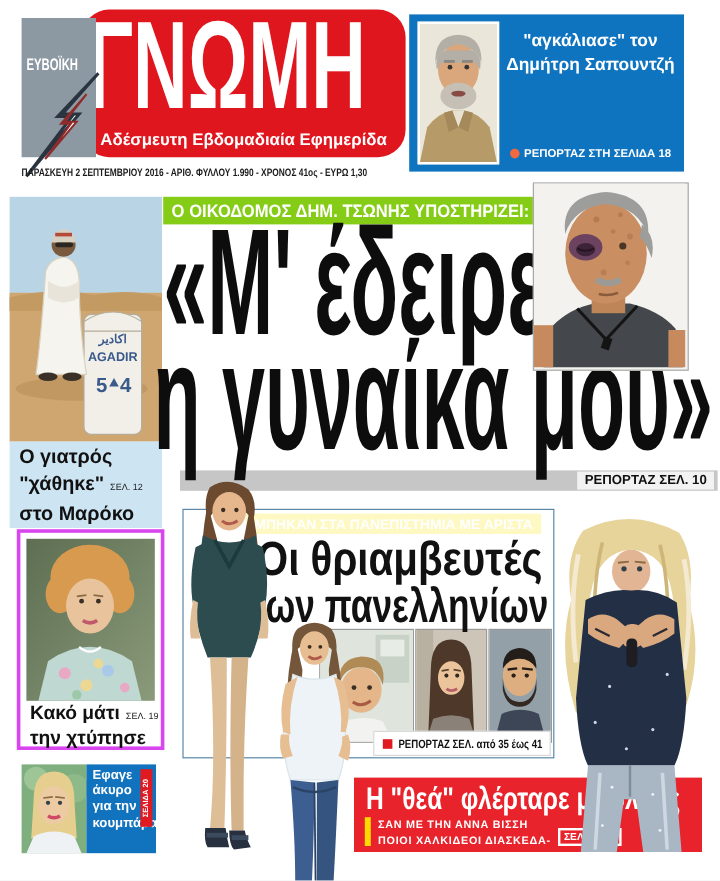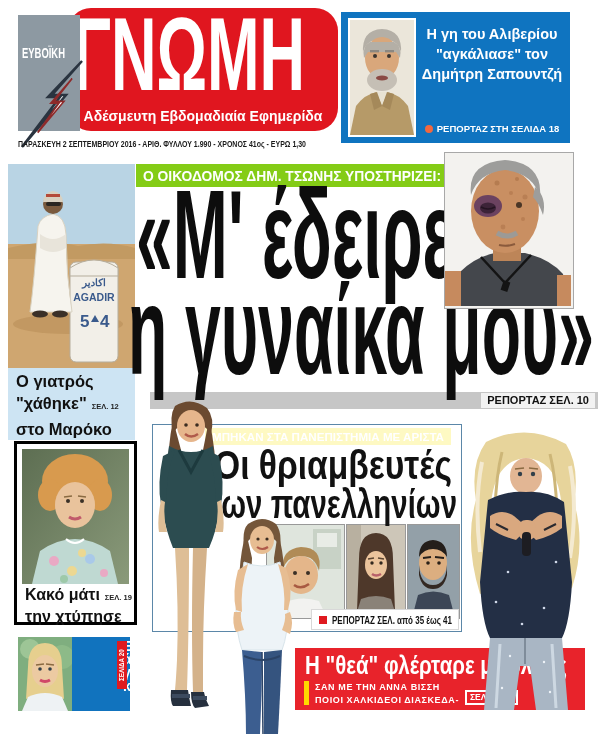--- a/index.html
+++ b/index.html
@@ -31,28 +31,28 @@
   .hl2{left:128px;top:272px;z-index:2;}
   .photo-beaten{left:444px;top:152px;width:128px;height:155px;border:1px solid #a8a8a8;background:#f3f2ef;z-index:2;}
   .grayband{left:150px;top:392px;width:448px;height:17px;background:#c6c6c6;z-index:1;}
   .lead-ref{position:absolute;right:3px;top:1px;background:#f2f2f2;padding:0 6px;
             font-size:11px;font-weight:bold;color:#111;line-height:15px;white-space:nowrap;text-align:center;}
 
   
   .morocco{left:8px;top:164px;width:127px;height:204px;}
   .mor-box{left:8px;top:368px;width:127px;height:72px;background:#cde4f3;color:#111;}
   .mor-box .t{padding:2px 0 0 8px;font-weight:bold;font-size:16.5px;line-height:22px;}
-  .sm-ref{font-size:7.5px;font-weight:bold;color:#222;margin-left:5px;}
-  .evil{left:14px;top:441px;width:117px;height:178px;border:3px solid #000000;background:#fff;}
+  .sm-ref{font-size:7.5px;font-weight:normal;color:#222;margin-left:5px;}
+  .evil{left:14px;top:441px;width:117px;height:178px;border:3px solid #d946ef;background:#fff;}
   .evil-photo{left:5px;top:5px;width:107px;height:135px;}
   .evil-text{left:8px;top:141px;font-weight:bold;font-size:16px;line-height:19px;color:#111;}
   .wed{left:18px;top:637px;width:112px;height:74px;}
   .wed-photo{left:0;top:0;width:54px;height:74px;}
   .wed-blue{left:54px;top:0;width:58px;height:74px;background:#1173be;}
-  .wed-text{left:5px;top:3px;color:#fff;font-weight:bold;font-size:14px;line-height:13.2px;margin-left:46px;}
+  .wed-text{left:5px;top:3px;color:#fff;font-weight:bold;font-size:11px;line-height:13.2px;}
   .wed-strip{left:45px;top:4px;width:10px;height:48px;background:#df1a20;color:#fff;
              font-weight:bold;font-size:6.3px;writing-mode:vertical-rl;transform:rotate(180deg);
              text-align:center;line-height:10px;}
 
   
   .stud-box{left:152px;top:424px;width:308px;height:206px;border:1.5px solid #5b87a8;background:#fff;z-index:0;}
   .stud-kicker{left:205px;top:428px;width:246px;height:17px;background:#fef9c3;z-index:2;}
   .stud-hl{left:208px;top:447px;z-index:2;}
   .ph-boy{left:266px;top:524px;width:77px;height:93px;border:1px solid #999;z-index:1;}
   .ph-girl2{left:346px;top:524px;width:58px;height:93px;border:1px solid #999;z-index:1;}
@@ -117,21 +117,20 @@
           <circle cx="39" cy="36" r="2" fill="#3a3430"></circle>
         <rect x="20" y="30" width="9" height="2.4" fill="#8c8780"></rect>
           <rect x="35" y="30" width="9" height="2.4" fill="#8c8780"></rect>
         <path d="M0,115 L6,86 Q15,74 27,72 L37,72 Q49,74 58,86 L64,115 Z" fill="#b69a68"></path>
         <polygon points="26,72 32,86 38,72" fill="#e8e2d2"></polygon>
         <path d="M20,74 L27,72 L32,86 L24,90 Z" fill="#a5895a"></path>
         <path d="M44,74 L37,72 L32,86 L40,90 Z" fill="#a5895a"></path>
       </svg>
     </div>
     <div class="abs promo-text">
-      <span style="display:block">Η γη του Αλιβερίου</span>
       <span style="display:block">"αγκάλιασε" τον</span>
       <span style="display:block">Δημήτρη Σαπουντζή</span>
     </div>
     <div class="abs promo-ref">
       <span class="dot"></span><span>ΡΕΠΟΡΤΑΖ ΣΤΗ ΣΕΛΙΔΑ 18</span>
     </div>
   </div>
 
   <div class="abs kicker">
     <svg width="312" height="23">

